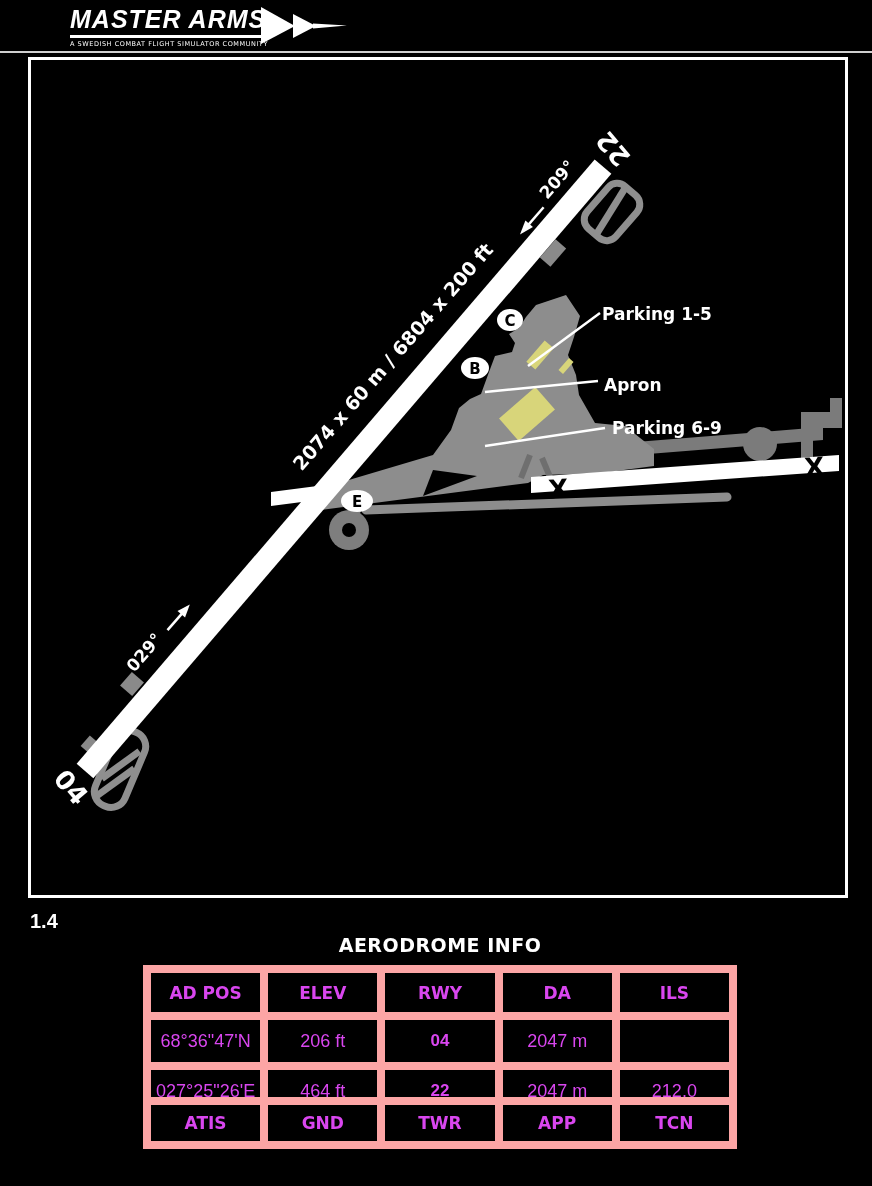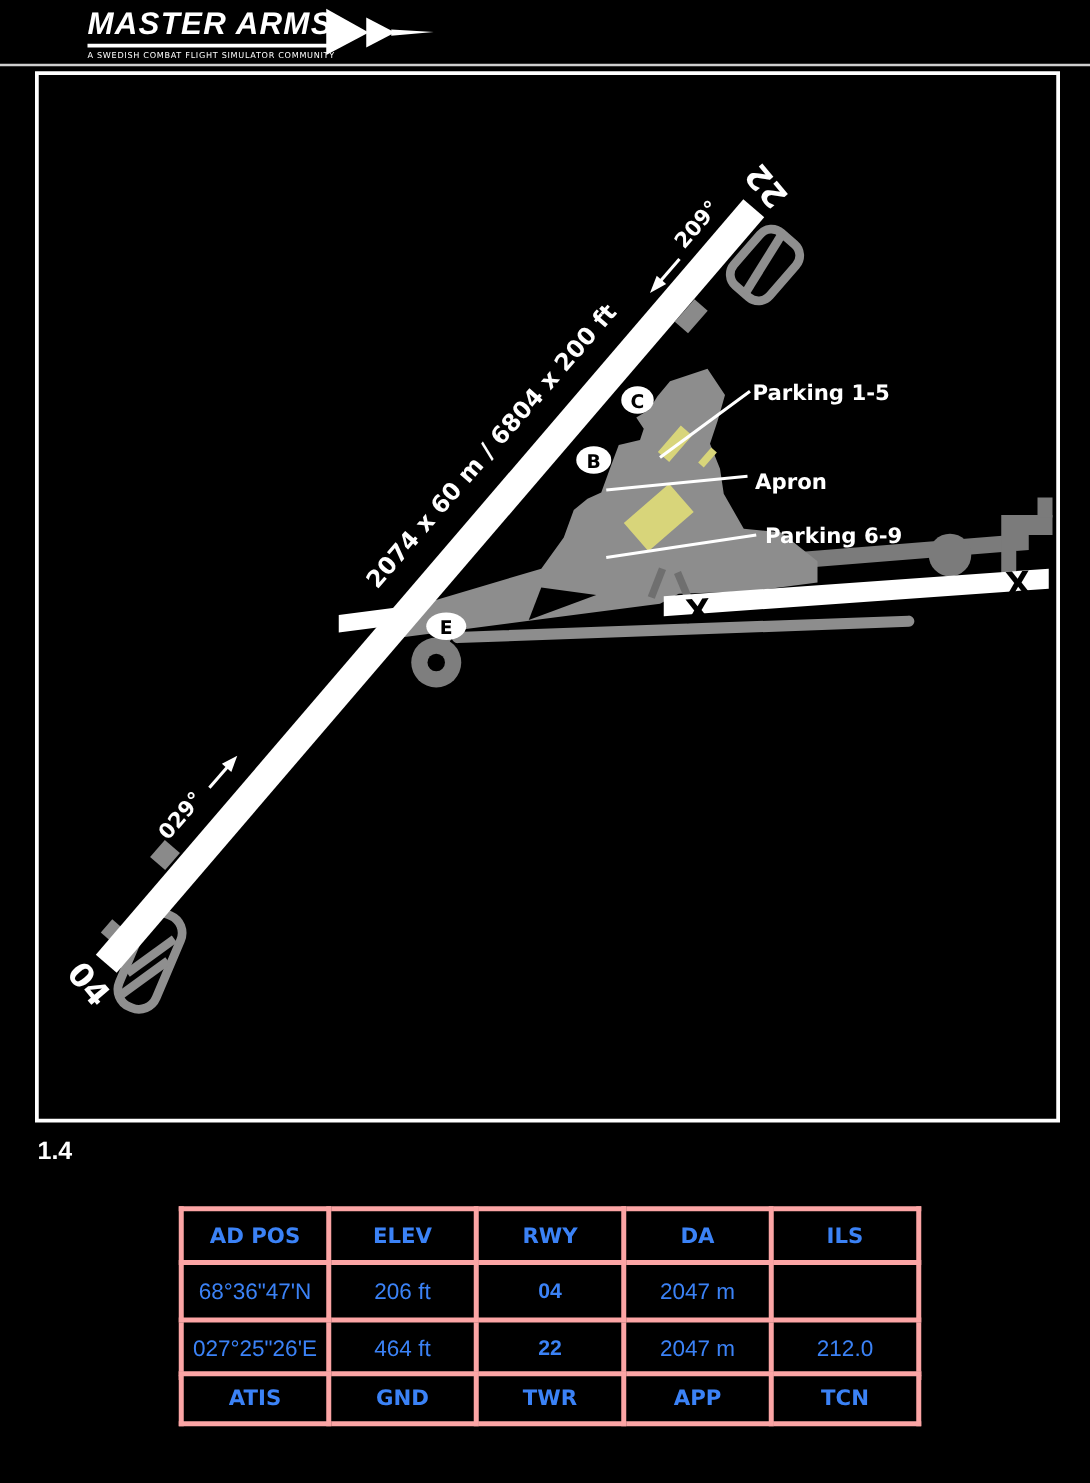--- a/index.html
+++ b/index.html
@@ -23,21 +23,21 @@
   .hdg{font:600 17px "DejaVu Sans",sans-serif;fill:#fff;}
   .dim{font:600 19px "DejaVu Sans",sans-serif;fill:#fff;}
   .twy-letter{font:bold 15px "DejaVu Sans",sans-serif;fill:#000;}
   .closed-x{font:bold 26px "DejaVu Sans",sans-serif;fill:#000;}
   
   #pagenum{position:absolute;left:30px;top:910px;font:bold 20px "Liberation Sans",sans-serif;}
   #aero-title{position:absolute;left:143px;top:934px;width:594px;text-align:center;
               font:bold 19px "DejaVu Sans",sans-serif;letter-spacing:.5px;}
   table.info{position:absolute;left:143px;border-collapse:collapse;table-layout:fixed;
              width:594px;background:#000;}
-  table.info td{border:4px solid #fca5a5;text-align:center;vertical-align:middle;color:#3b82f6;
+  table.info td{border:8px solid #fca5a5;text-align:center;vertical-align:middle;color:#d946ef;
                 overflow:hidden;white-space:nowrap;}
   #tbl1{top:965px;border:3px solid #fff;}
   #tbl2{top:1097px;border:3px solid #fff;padding-left:29px;}
   .th{font:bold 17px "DejaVu Sans",sans-serif;height:37px;}
   #tbl1 .td{font:normal 18px "Liberation Sans",sans-serif;height:40px;}
   #tbl1 .td.rwy{font-weight:bold;font-size:17px;}
   #tbl2 .th{height:34px;}
   #tbl2 .td{font:normal 15px "Liberation Sans",sans-serif;height:37px;}
 </style>
 </head>
@@ -143,20 +143,21 @@
         <text class="twy-letter" x="444" y="314" text-anchor="middle">B</text>
       </g>
       <g>
         <ellipse cx="326" cy="441" rx="16" ry="11" fill="#fff"></ellipse>
         <text class="twy-letter" x="326" y="447" text-anchor="middle">E</text>
       </g>
     </svg>
   </div>
 
   <div id="pagenum">1.4</div>
+  <div id="aero-title">AERODROME INFO</div>
 
   <table id="tbl1" class="info">
     <tbody>
         <tr>
       <td class="th">AD POS</td>
       <td class="th">ELEV</td>
       <td class="th">RWY</td>
       <td class="th">DA</td>
       <td class="th">ILS</td>
     </tr>

